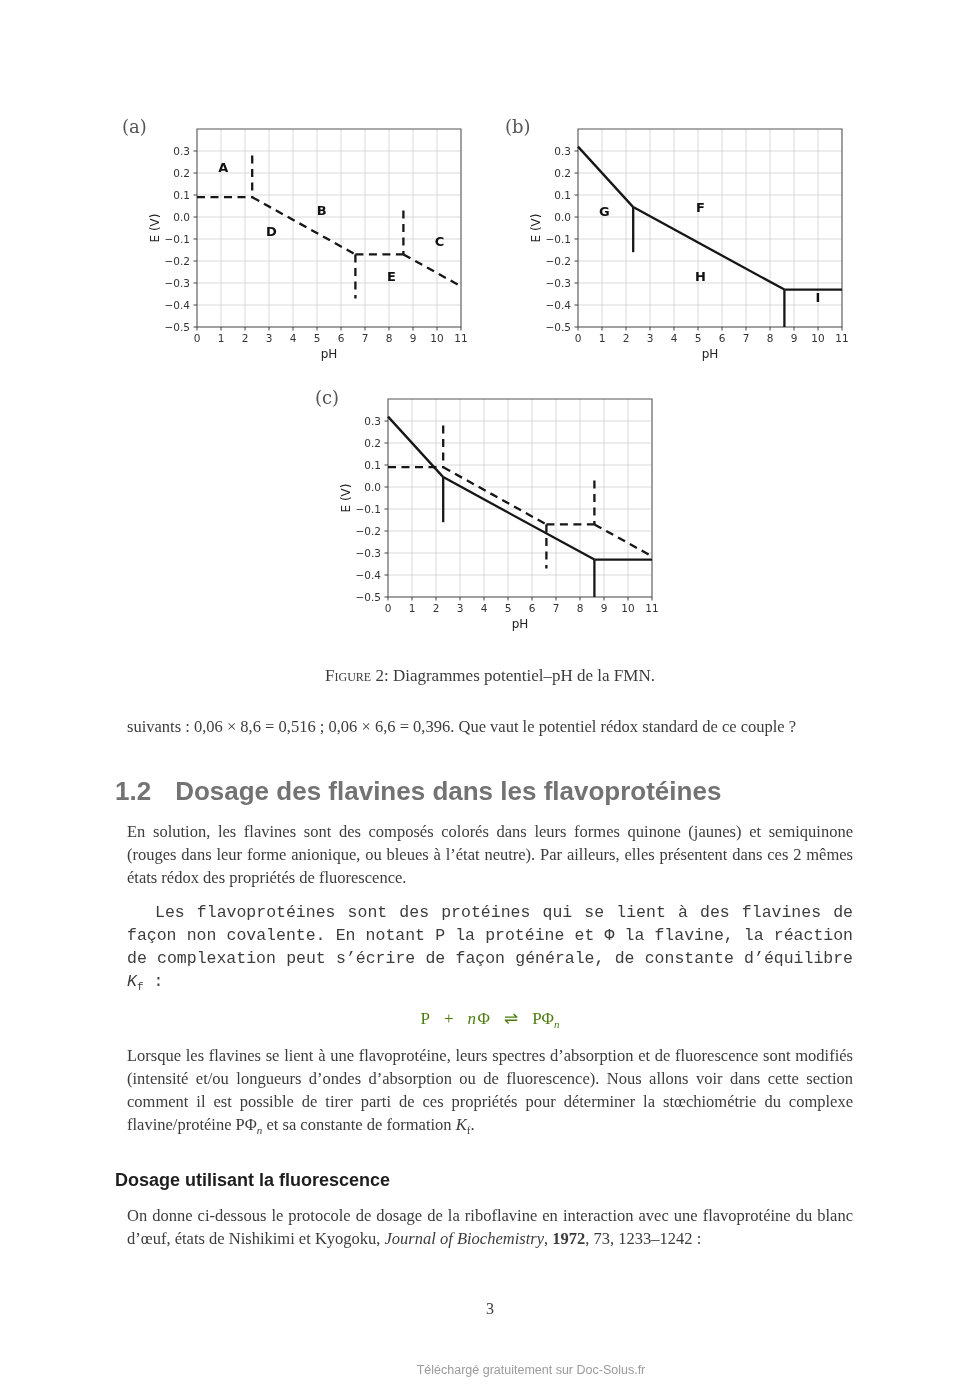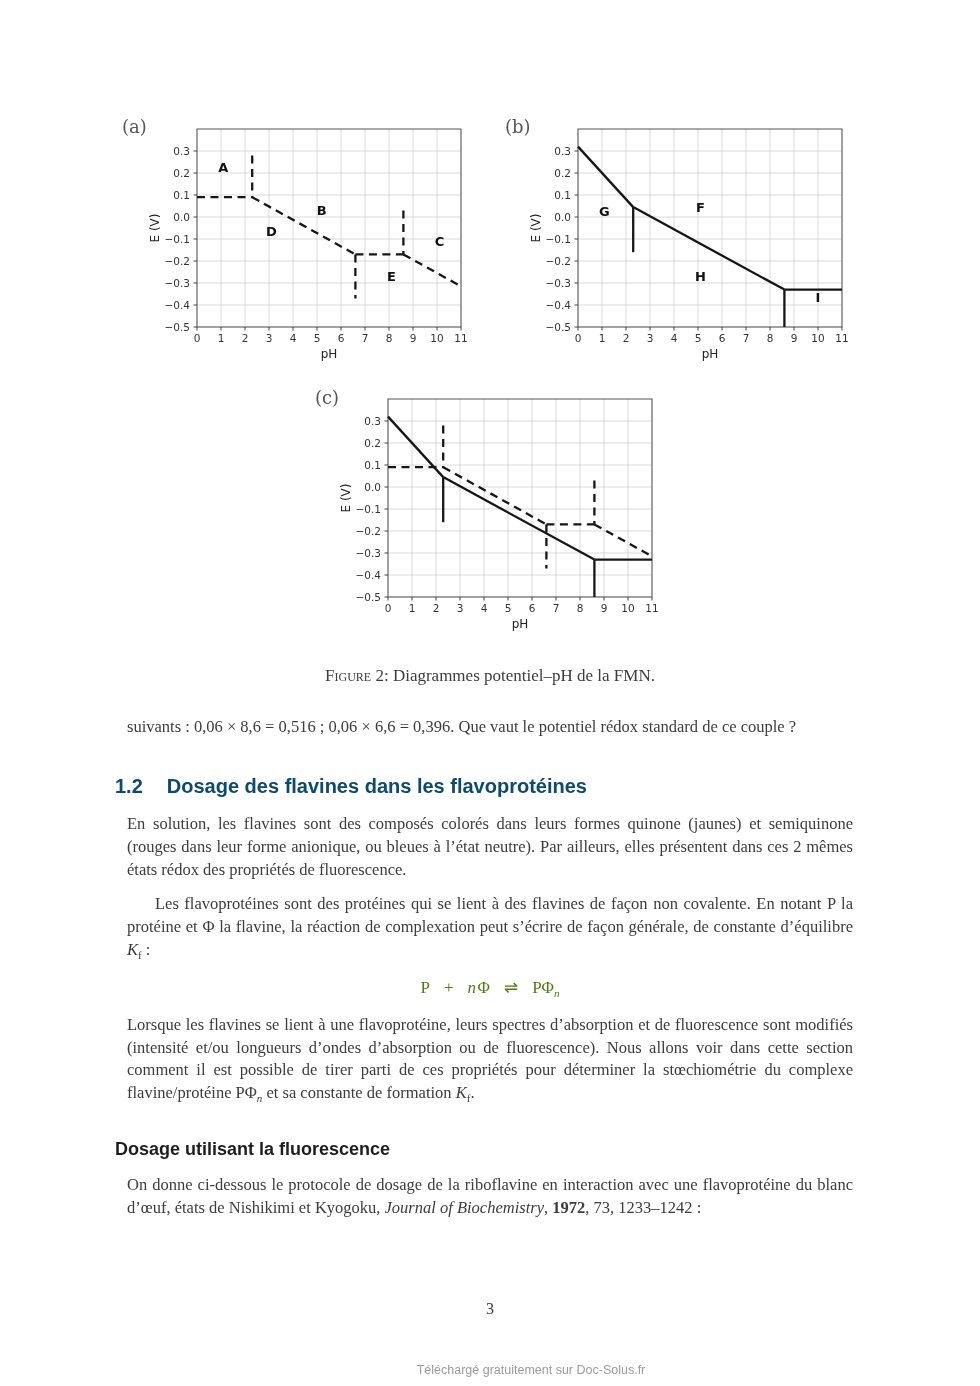--- a/index.html
+++ b/index.html
@@ -25,23 +25,23 @@
   .rlabel{font:bold 13px "DejaVu Sans",sans-serif;fill:#111;text-anchor:middle}
 
   
   .caption{position:absolute;top:656px;left:0;width:980px;text-align:center;
            font-size:17px;color:#3c3c3c;margin-top:10px;}
   .smallcaps{font-variant:small-caps;}
 
   
   .textblock{position:absolute;top:704px;left:115px;width:750px;font-size:16.5px;line-height:1.39;}
   .textblock p{margin:12px;text-align:justify;}
-  .indent{text-indent:28px;}
-  .sec-heading{font-family:"Liberation Sans",sans-serif;font-weight:bold;font-size:20px;
-               color:#0c4a6e;margin:34px 0 10px 0;}
+  .indent{text-indent:28px;font-family:Liberation Mono, monospace;}
+  .sec-heading{font-family:"Liberation Sans",sans-serif;font-weight:bold;font-size:26px;
+               color:#737373;margin:34px 0 10px 0;}
   .secnum{margin-right:24px;}
   .subsec-heading{font-family:"Liberation Sans",sans-serif;font-weight:bold;font-size:18px;
                   color:#1d1d1d;margin:30px 0 7px 0;}
   .equation{text-align:center;margin:11px 0 7px 0;font-size:17px;color:#4d7c0f;}
   .eqsp{margin:0 14px;}
   .ital{font-style:italic;}
   sub{font-size:11px;}
 
   
   .pagenum{position:absolute;top:1300px;left:0;width:980px;text-align:center;

